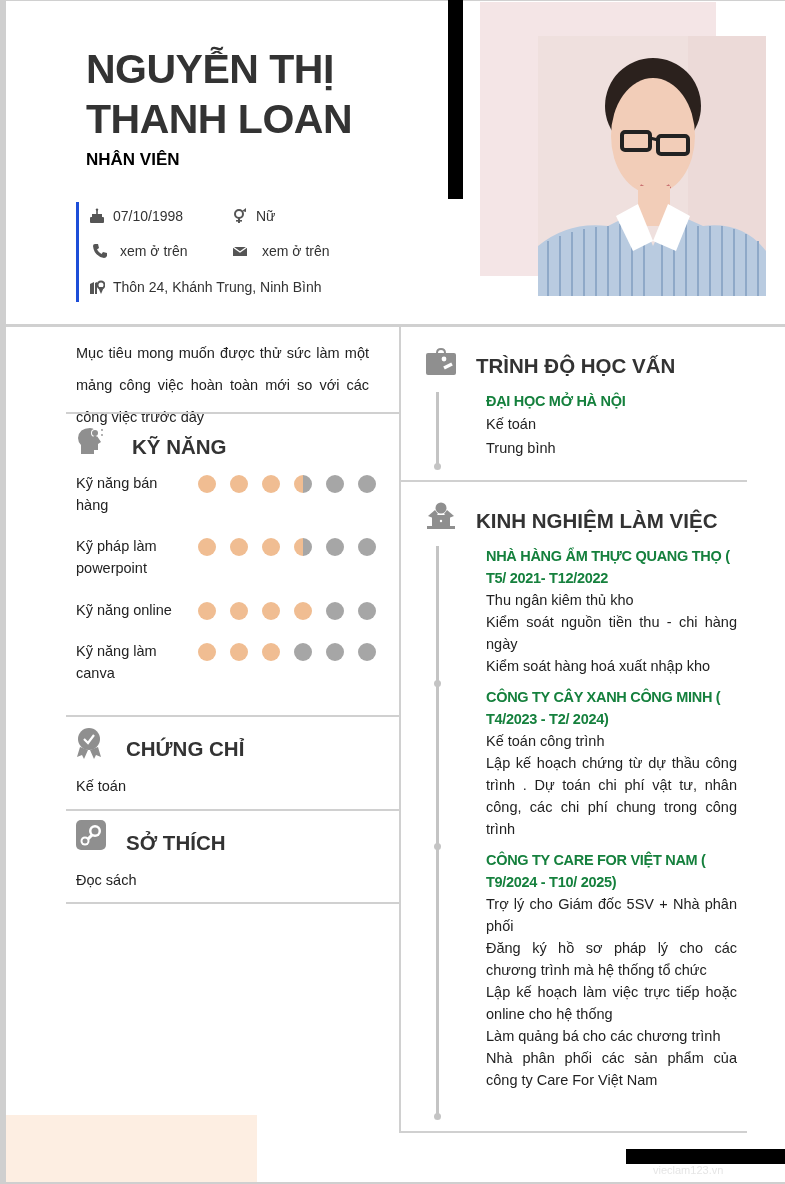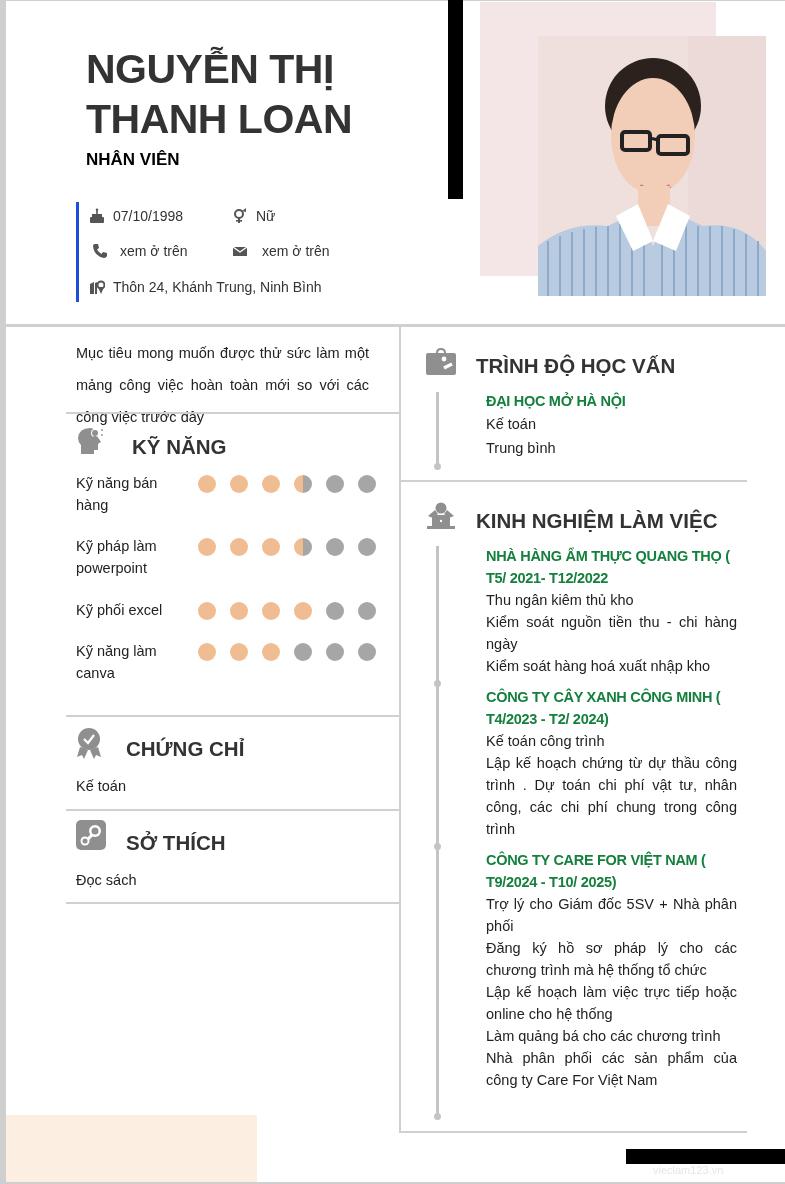--- a/index.html
+++ b/index.html
@@ -192,21 +192,21 @@
     <div class="dots">
       <div class="dot on"></div>
       <div class="dot on"></div>
       <div class="dot on"></div>
       <div class="dot half"></div>
       <div class="dot"></div>
       <div class="dot"></div>
     </div>
   </div>
   <div class="skill" style="top:599px;">
-    <div class="skill-name" style="width:130px;">Kỹ phối excel</div>
+    <div class="skill-name" style="width:130px;">Kỹ năng online</div>
     <div class="dots">
       <div class="dot on"></div>
       <div class="dot on"></div>
       <div class="dot on"></div>
       <div class="dot on"></div>
       <div class="dot"></div>
       <div class="dot"></div>
     </div>
   </div>
   <div class="skill" style="top:640px;">

